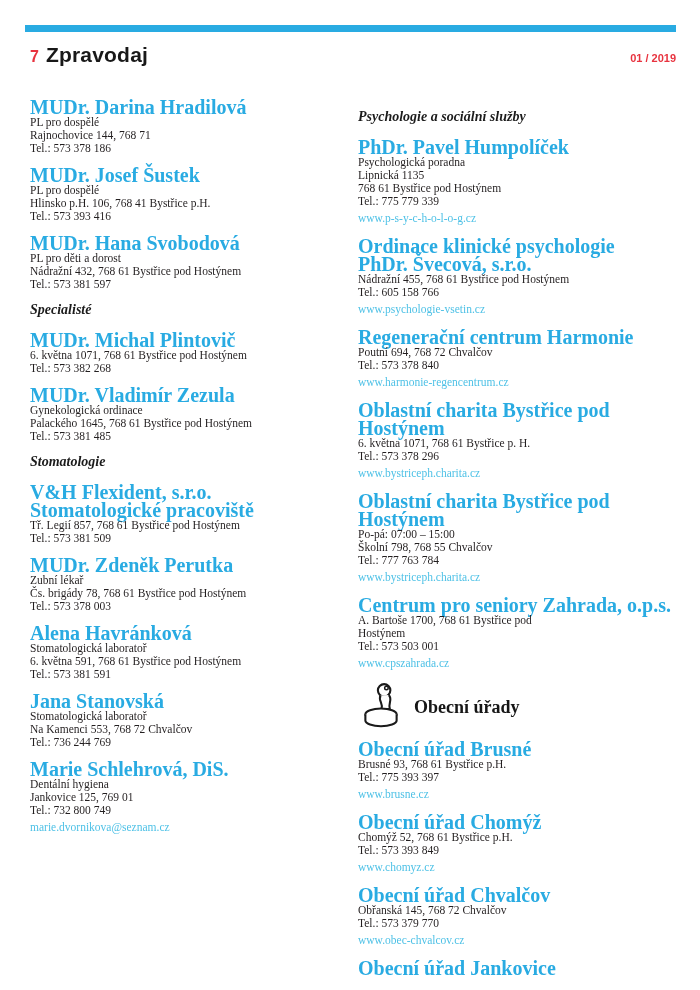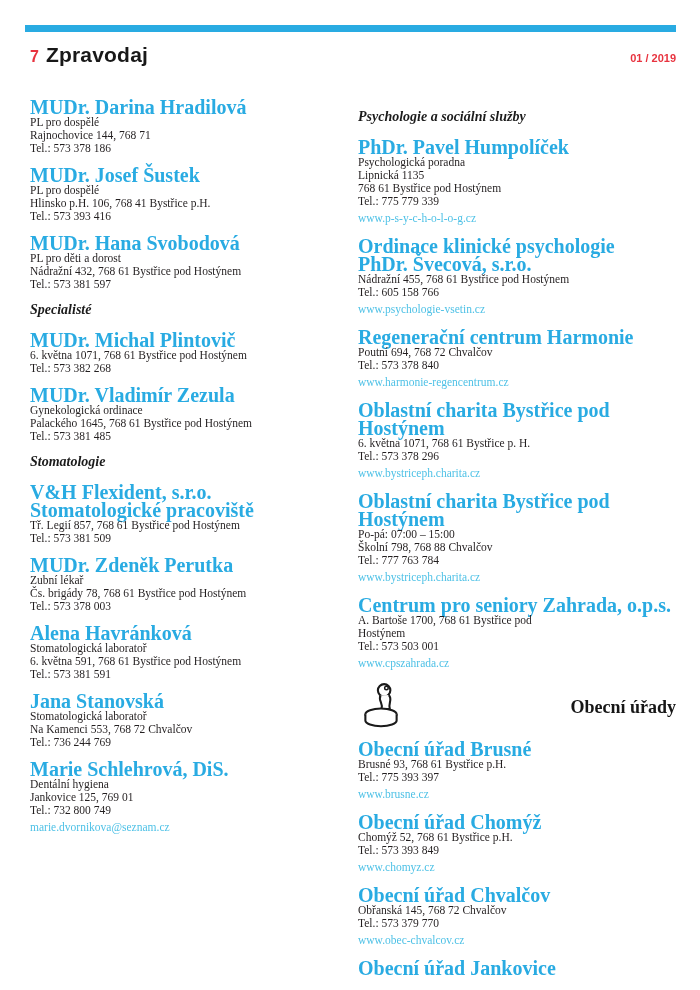--- a/index.html
+++ b/index.html
@@ -25,21 +25,21 @@
   .column-left{width:328px;flex:none;}
   .column-right{flex:1;min-width:0;}
 
   .entry{margin-bottom:11px;}
   .entry-name{color:var(--accent);font-weight:bold;font-size:20px;line-height:18px;}
   .entry-line{font-size:11.5px;line-height:13px;}
   .entry-link{display:inline-block;color:var(--link);font-size:11.5px;line-height:13px;
     cursor:pointer;}
   .section-heading{font-size:14px;font-style:italic;font-weight:bold;color:#1b1b1b;
     margin:11px 0 13px;}
-  .section-big{display:flex;align-items:center;margin:2px 0 8px;justify-content:space-between;}
+  .section-big{display:flex;align-items:center;gap:10px;margin:2px 0 8px;}
   .section-big .big-label{font-size:18px;font-weight:bold;color:#161616;}
   .stamp-icon{flex:none;width:46px;height:50px;display:inline-block;}
   .stamp-icon svg{display:block;}
 </style>
 </head>
 <body>
 
 <div class="header">
   <div class="top-bar"></div>
   <div class="title-row">
@@ -107,21 +107,21 @@
         <div class="entry-line">Tel.: 736 244 769</div>
       </div>
       <div class="entry"><div class="entry-name">Marie Schlehrová, DiS.</div><div class="entry-line">Dentální hygiena</div><div class="entry-line">Jankovice 125, 769 01</div><div class="entry-line">Tel.: 732 800 749</div><a class="entry-link">marie.dvornikova@seznam.cz</a></div>
     </div>
     <div class="column-right">
       <div class="section-heading">Psychologie a sociální služby</div>
       <div class="entry"><div class="entry-name">PhDr. Pavel Humpolíček</div><div class="entry-line">Psychologická poradna</div><div class="entry-line">Lipnická 1135</div><div class="entry-line">768 61 Bystřice pod Hostýnem</div><div class="entry-line">Tel.: 775 779 339</div><a class="entry-link">www.p-s-y-c-h-o-l-o-g.cz</a></div>
       <div class="entry"><div class="entry-name">Ordinace klinické psychologie</div><div class="entry-name">PhDr. Švecová, s.r.o.</div><div class="entry-line">Nádražní 455, 768 61 Bystřice pod Hostýnem</div><div class="entry-line">Tel.: 605 158 766</div><a class="entry-link">www.psychologie-vsetin.cz</a></div>
       <div class="entry"><div class="entry-name">Regenerační centrum Harmonie</div><div class="entry-line">Poutní 694, 768 72 Chvalčov</div><div class="entry-line">Tel.: 573 378 840</div><a class="entry-link">www.harmonie-regencentrum.cz</a></div>
       <div class="entry"><div class="entry-name">Oblastní charita Bystřice pod Hostýnem</div><div class="entry-line">6. května 1071, 768 61 Bystřice p. H.</div><div class="entry-line">Tel.: 573 378 296</div><a class="entry-link">www.bystriceph.charita.cz</a></div>
-      <div class="entry"><div class="entry-name">Oblastní charita Bystřice pod Hostýnem</div><div class="entry-line">Po-pá: 07:00 – 15:00</div><div class="entry-line">Školní 798, 768 88 Chvalčov</div><div class="entry-line">Tel.: 777 763 784</div><a class="entry-link">www.bystriceph.charita.cz</a></div>
+      <div class="entry"><div class="entry-name">Oblastní charita Bystřice pod Hostýnem</div><div class="entry-line">Po-pá: 07:00 – 15:00</div><div class="entry-line">Školní 798, 768 55 Chvalčov</div><div class="entry-line">Tel.: 777 763 784</div><a class="entry-link">www.bystriceph.charita.cz</a></div>
       <div class="entry"><div class="entry-name">Centrum pro seniory Zahrada, o.p.s.</div><div class="entry-line">A. Bartoše 1700, 768 61 Bystřice pod</div><div class="entry-line">Hostýnem</div><div class="entry-line">Tel.: 573 503 001</div><a class="entry-link">www.cpszahrada.cz</a></div>
       <div class="section-big">
         <span class="stamp-icon">
           <svg width="46" height="50" viewBox="0 0 44 48" fill="none">
             <circle cx="25" cy="8" r="6" stroke="#1a1a1a" stroke-width="2" fill="#fff"></circle>
             <circle cx="27.2" cy="5.8" r="1.7" stroke="#1a1a1a" stroke-width="1.4" fill="#fff"></circle>
             <path d="M21.5 13 C19 18 24.5 20.5 22.5 26 L30.5 26 C28.5 20.5 33.5 17 29.5 12.5" stroke="#1a1a1a" stroke-width="2" fill="#fff"></path>
             <ellipse cx="22" cy="31" rx="15" ry="5.5" stroke="#1a1a1a" stroke-width="2" fill="#fff"></ellipse>
             <path d="M7 31 v6 c0 3 6.7 5.5 15 5.5 s15 -2.5 15 -5.5 v-6" stroke="#1a1a1a" stroke-width="2" fill="#fff"></path>
           </svg>

